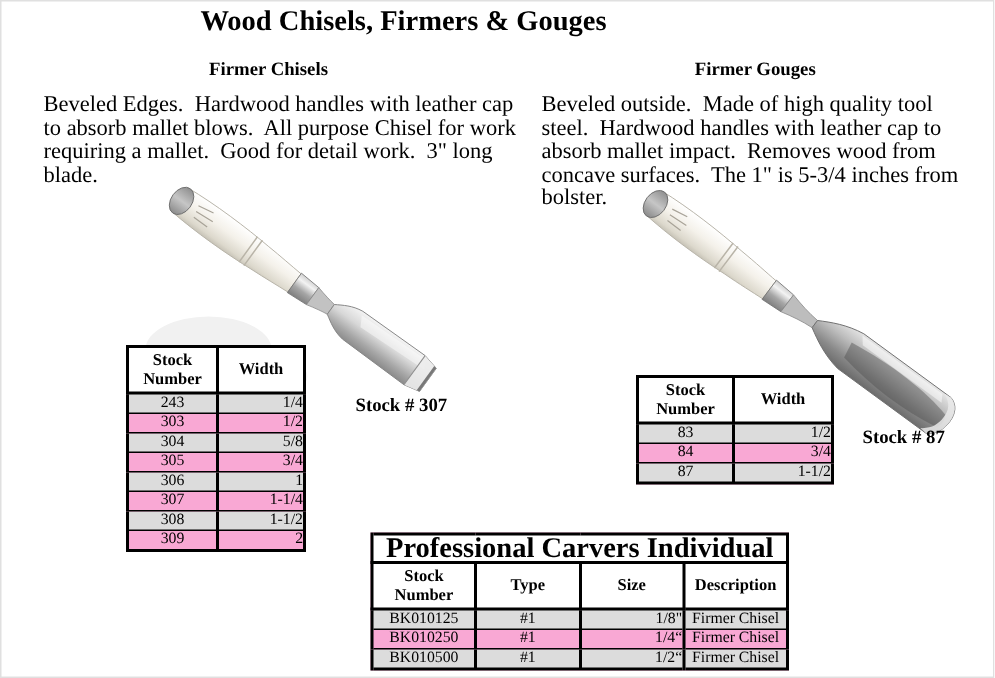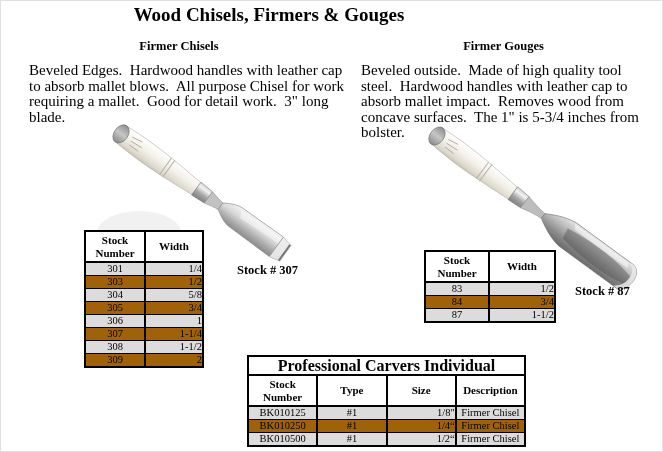--- a/index.html
+++ b/index.html
@@ -30,21 +30,21 @@
   .photo-gouge  { left:410px; top:118px; }
 
   .photo-caption {
     position:absolute; font-size:12.5px; font-weight:bold; text-align:left;
   }
   .caption-chisel { left:236px; top:262px; width:100px; }
   .caption-gouge  { left:574px; top:283px; width:88px;  }
 
   table.spec-table {
     position:absolute; border-collapse:collapse; table-layout:fixed;
-    border:2px solid #000; background:#a16207; z-index:5;
+    border:2px solid #000; background:#f9a8d4; z-index:5;
     font-family:"Liberation Serif", serif;
   }
   table.spec-table th {
     border:1px solid #000; border-left-width:2px; border-right-width:2px;
     border-bottom:2px solid #000;
     font-size:11px; font-weight:bold; line-height:12.5px;
     text-align:center; vertical-align:middle; padding:2px 1px;
     background:#fff;
   }
   table.spec-table td {
@@ -53,21 +53,21 @@
     vertical-align:middle;
   }
   table.spec-table tbody tr:nth-child(odd) td { background:#dcdcdc; }
   td.cell-center { text-align:center; }
   td.cell-left   { text-align:right; padding-left:5px; }
 
   .tbl-chisel-widths { left:83px;  top:229px; width:120px; }
   .tbl-gouge-widths  { left:423px; top:249px; width:132px; }
   .tbl-carvers       { left:246px; top:354px; width:279px; }
   .tbl-carvers .tbl-title-cell {
-    font-size:16px; line-height:15px; padding:1px 0;
+    font-size:19px; line-height:15px; padding:1px 0;
   }
 </style>
 </head>
 <body>
 
 <div class="page">
 
   <div class="page-title">Wood Chisels, Firmers &amp; Gouges</div>
 
   <div class="section-heading heading-gouges">Firmer Gouges</div>
@@ -146,21 +146,21 @@
 
   <table class="spec-table tbl-chisel-widths">
     <thead>
       <tr>
         <th style="width:60px">Stock Number</th>
         <th>Width</th>
       </tr>
     </thead>
     <tbody>
       <tr>
-          <td class="cell-center">301</td>
+          <td class="cell-center">243</td>
           <td class="cell-left">1/4</td>
         </tr>
       <tr>
           <td class="cell-center">303</td>
           <td class="cell-left">1/2</td>
         </tr>
       <tr>
           <td class="cell-center">304</td>
           <td class="cell-left">5/8</td>
         </tr>

